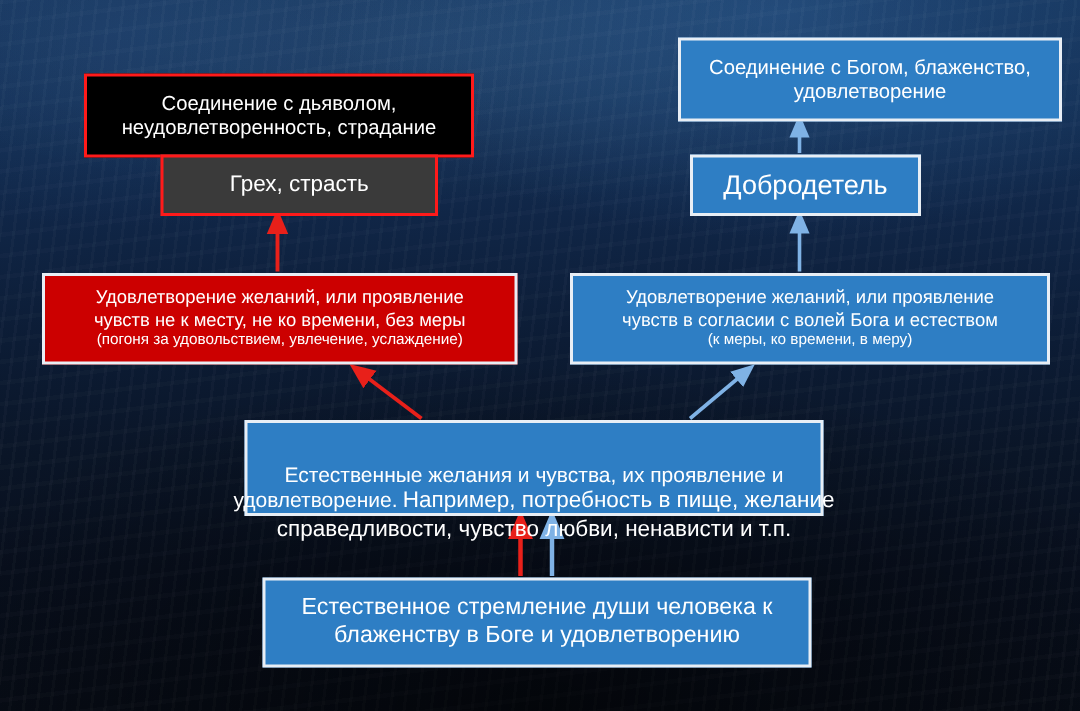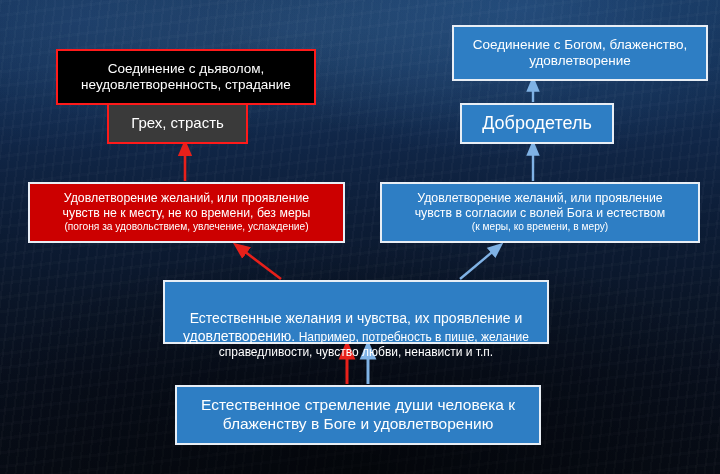--- a/index.html
+++ b/index.html
@@ -70,21 +70,21 @@
 
   
   .n-sin-result {
     left: 56px; top: 25px; width: 260px; height: 56px;
     background: #000000;
     border: 2px solid #ff1a1a;
     font-size: 13.5px;
     margin-top: 24px;
   }
   .n-sin {
-    left: 107px; top: 103px; width: 141px; height: 41px;
+    left: 107px; top: 103px; width: 185px; height: 41px;
     background: #3a3a3a;
     border: 2px solid #ff1a1a;
     font-size: 15px;
   }
   .n-sin-desc {
     left: 28px; top: 182px; width: 317px; height: 61px;
     background: #cc0000;
     border: 2px solid #e8eef5;
     font-size: 12.3px;
   }
@@ -119,21 +119,21 @@
   .n-base {
     left: 175px; top: 385px; width: 366px; height: 60px;
     background: #2e7ec4;
     border: 2px solid #e8eef5;
     font-size: 15.5px;
   }
 
   .line { display: block; white-space: nowrap; }
   .tiny { font-size: 10.2px; }
   .mix-big { font-size: 14px; margin-top: 46px; }
-  .mix-small { font-size: 12px; text-align: right; }
+  .mix-small { font-size: 15px; text-align: right; }
 </style>
 </head>
 <body>
 
 <div id="stage">
 
   <svg class="connectors" viewBox="0 0 720 474">
     <defs>
       <marker id="headRed" markerWidth="7" markerHeight="7" refX="3.2" refY="3.2" orient="auto">
         <path d="M0,0.4 L6.6,3.2 L0,6.0 Z" fill="#e8201a"></path>
@@ -181,21 +181,21 @@
 
   <div class="node n-virtue-desc">
     <span class="line">Удовлетворение желаний, или проявление</span>
     <span class="line">чувств в согласии с волей Бога и естеством</span>
     <span class="line tiny">(к меры, ко времени, в меру)</span>
   </div>
 
   <div class="node n-natural">
     <span class="line mix-big">Естественные  желания и чувства, их проявление  и</span>
     <span class="line">
-      <span class="mix-big">удовлетворению.</span>
+      <span class="mix-big">удовлетворение.</span>
       <span class="mix-small">Например, потребность в пище, желание</span>
     </span>
     <span class="line mix-small">справедливости, чувство любви, ненависти и т.п.</span>
   </div>
 
   <div class="node n-base">
     <span class="line">Естественное стремление души человека к</span>
     <span class="line">блаженству  в Боге и удовлетворению</span>
   </div>
 

